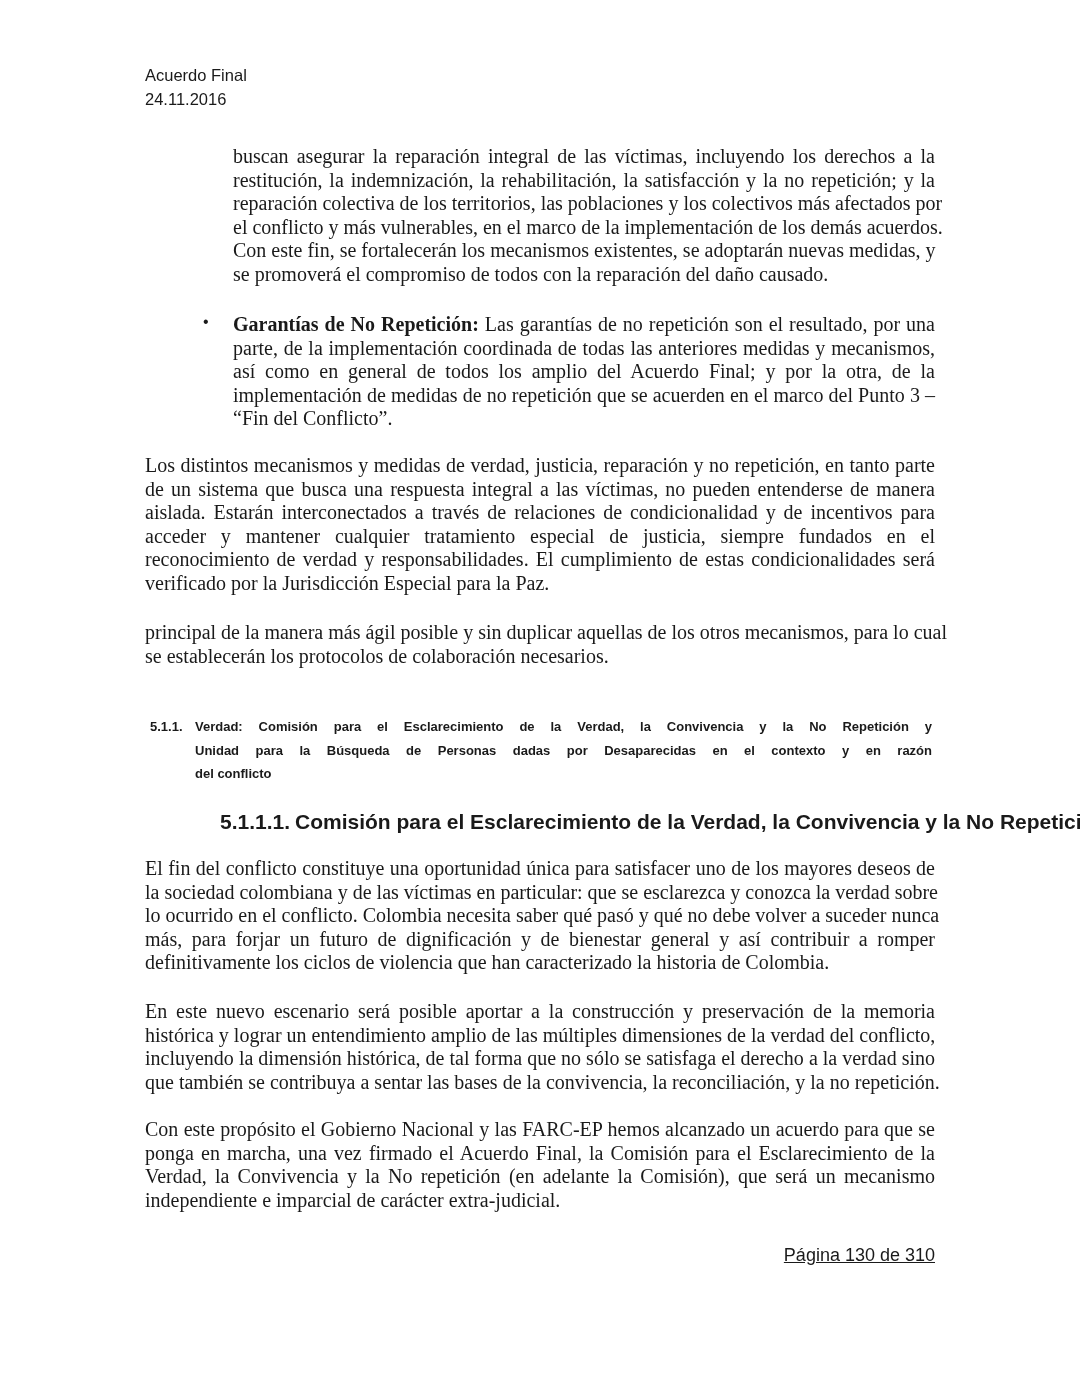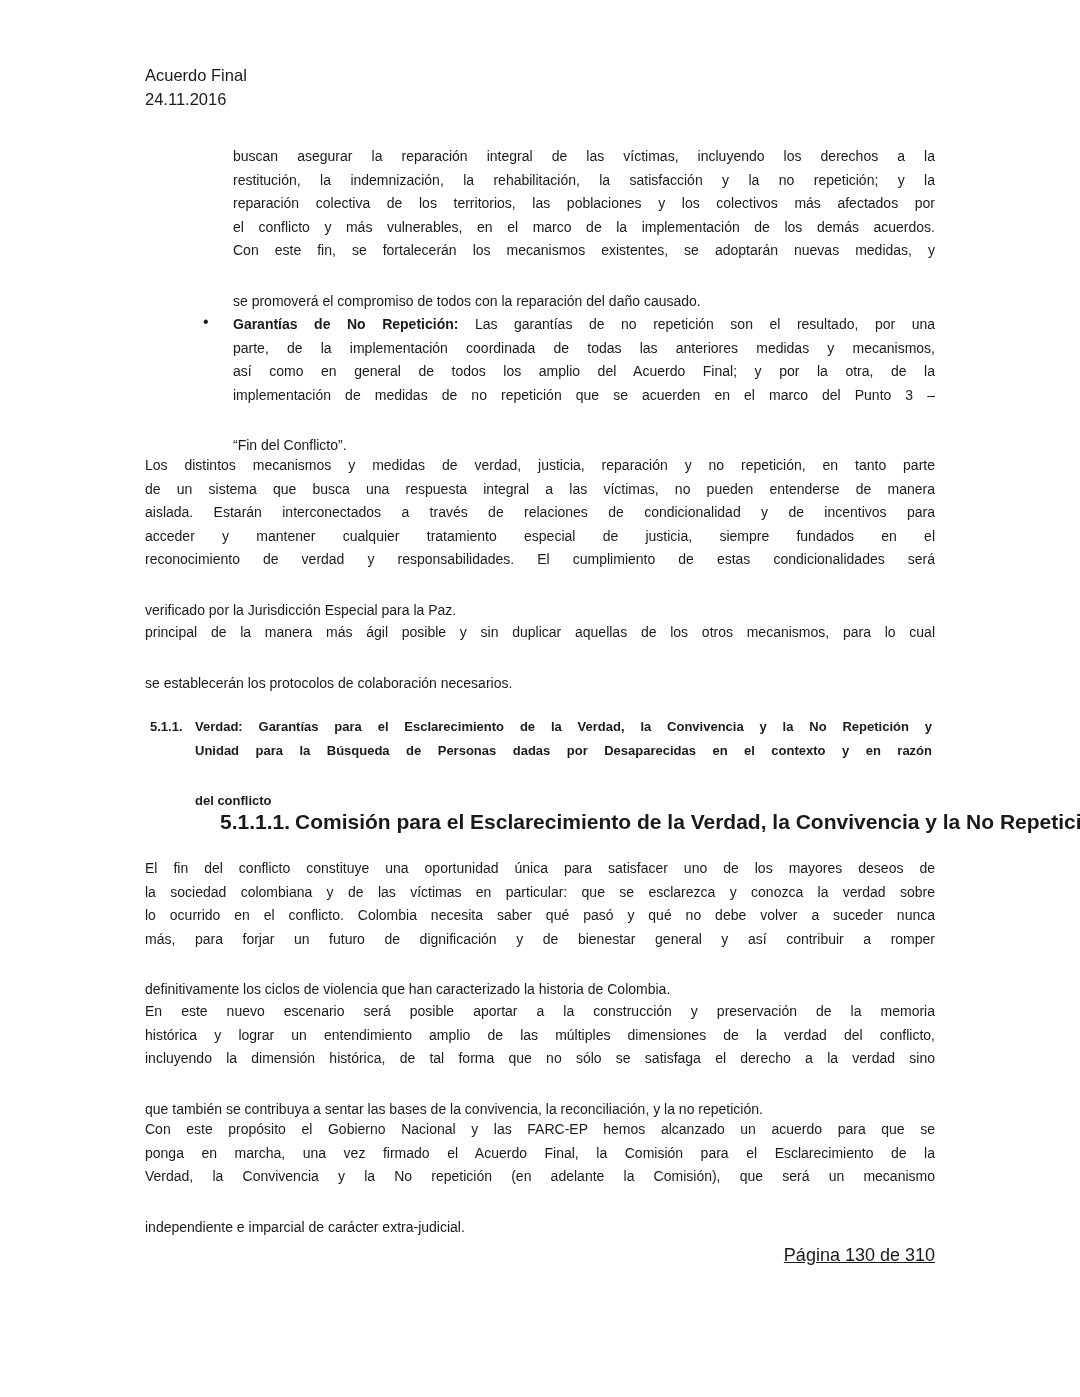--- a/index.html
+++ b/index.html
@@ -2,23 +2,23 @@
 <html><head>
 <meta charset="utf-8">
 <style>
   html, body { margin: 0; padding: 0; background: #ffffff; }
   body {
     width: 1080px; height: 1397px; position: relative; overflow: hidden;
     font-family: "Liberation Sans", sans-serif; color: #1a1a1a;
   }
   .page { position: absolute; left: 0; top: 0; width: 1080px; height: 1397px; background: #fff; }
   .header { position: absolute; left: 145px; top: 63px; font-size: 16.5px; line-height: 24px; }
-  .block { position: absolute; font-size: 14px; line-height: 23.6px; }
+  .block { position: absolute; font-size: 20px; line-height: 23.6px; font-family: Liberation Serif, serif; }
   .line { display: block; white-space: nowrap; text-align: justify; text-align-last: justify; height: 23.6px; }
-  .line.last { text-align-last: left; margin-top: 27px; }
+  .line.last { text-align-last: left; }
   .ind { left: 233px; width: 702px; }
   .full { left: 145px; width: 790px; }
   .bullet { position: absolute; left: 203px; top: 313px; font-size: 16px; }
   b, .bold { font-weight: bold; }
   .h511 { position: absolute; left: 150px; top: 715px; width: 782px; font-size: 13px; line-height: 24px; font-weight: bold; }
   .h511 .num { position: absolute; left: 0; top: 0; }
   .h511 .line { padding-left: 45px; }
   .h5111 { position: absolute; left: 220px; top: 810px; font-size: 21px; font-weight: bold; white-space: nowrap; }
   .h5111 .num { display: inline-block; width: 75px; }
   .footer { position: absolute; right: 145px; top: 1245px; font-size: 18px; text-decoration: underline; }
@@ -60,21 +60,21 @@
     <span class="line last">verificado por la Jurisdicción Especial para la Paz.</span>
   </div>
 
   <div class="block full" style="top:621px;">
     <span class="line">principal de la manera más ágil posible y sin duplicar aquellas de los otros mecanismos, para lo cual</span>
     <span class="line last">se establecerán los protocolos de colaboración necesarios.</span>
   </div>
 
   <div class="h511">
     <span class="num">5.1.1.</span>
-    <span class="line">Verdad: Garantías para el Esclarecimiento de la Verdad, la Convivencia y la No Repetición y</span>
+    <span class="line">Verdad: Comisión para el Esclarecimiento de la Verdad, la Convivencia y la No Repetición y</span>
     <span class="line">Unidad para la Búsqueda de Personas dadas por Desaparecidas en el contexto y en razón</span>
     <span class="line last">del conflicto</span>
   </div>
 
   <div class="h5111">
     <span class="num">5.1.1.1.</span><span>Comisión para el Esclarecimiento de la Verdad, la Convivencia y la No Repetición</span>
   </div>
 
   <div class="block full" style="top:857px;">
     <span class="line">El fin del conflicto constituye una oportunidad única para satisfacer uno de los mayores deseos de</span>

